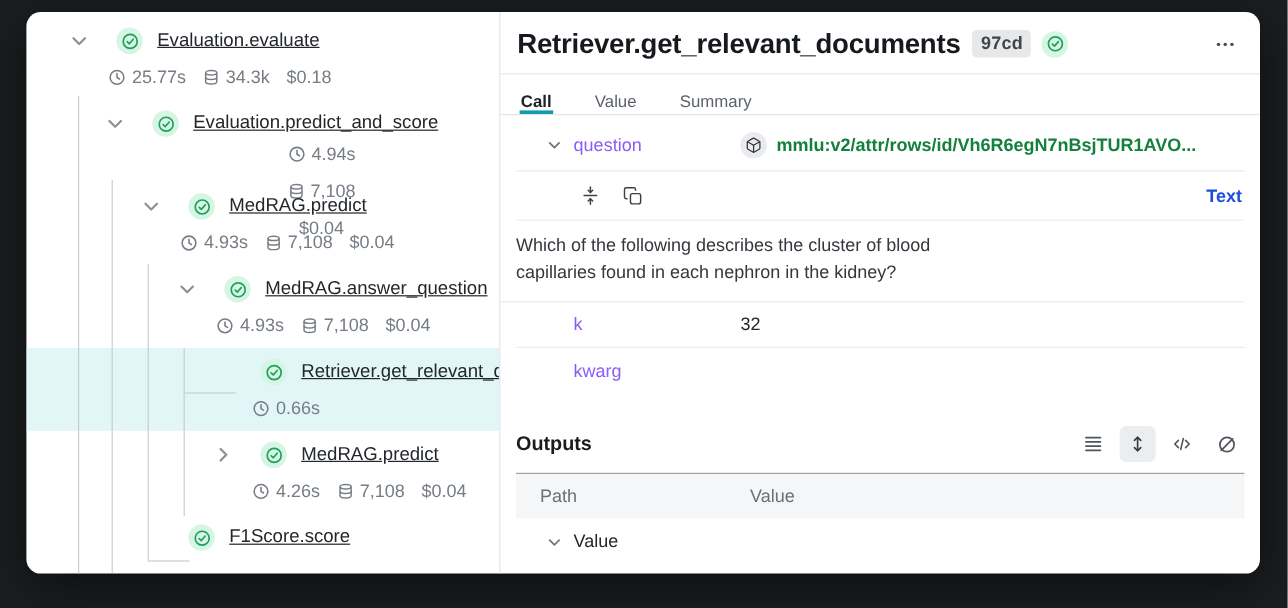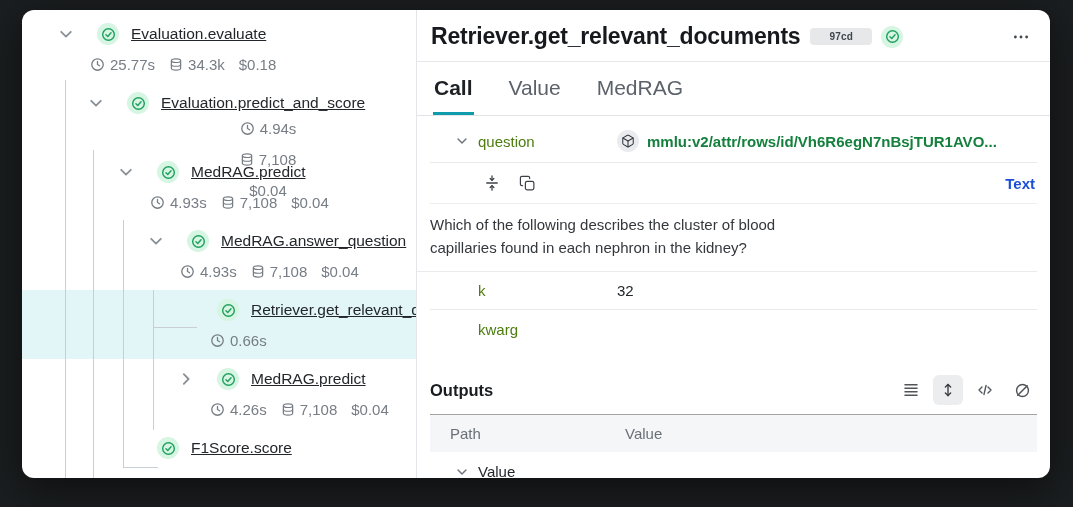--- a/index.html
+++ b/index.html
@@ -31,32 +31,32 @@
     background:#d6f5e2; display:flex; align-items:center; justify-content:center;
   }
   .tlabel { margin-left:12px; font-size:15.5px; color:#23272b; }
   .tstats { display:flex; align-items:center; height:26px; margin-top:3px; gap:14px;
             font-size:15px; color:#767d85; white-space:nowrap; }
   .stat { display:flex; align-items:center; gap:5px; }
   
   .detail-panel { flex:1; display:flex; flex-direction:column; overflow:hidden; }
   .detail-header { display:flex; align-items:center; padding:13px 16px 11px 14px; }
   .detail-title { font-size:23px; font-weight:700; color:#16191d; letter-spacing:-.2px; }
-  .id-badge { margin-left:10px; background:#e6e8ea; color:#3f454b; font-size:10px; font-weight:700;
-              border-radius:4px; padding:3px 19px; letter-spacing:.2px; }
+  .id-badge { margin-left:10px; background:#e6e8ea; color:#3f454b; font-size:15px; font-weight:700;
+              border-radius:4px; padding:3px 7px; letter-spacing:.2px; }
   .hdr-chip { margin-left:9px; }
   .overflow-btn { margin-left:auto; width:26px; height:26px; display:flex; align-items:center; justify-content:center; cursor:pointer; }
   .hdr-divider { border-bottom:1px solid #e5e7e9; }
   .tabbar { display:flex; gap:34px; padding:0 16px; border-bottom:1px solid #e2e4e7; }
-  .tab { padding:14px 1px 12px; font-size:21px; color:#5b6269; cursor:pointer; border-bottom:3px solid transparent; }
+  .tab { padding:14px 1px 0; font-size:14px; color:#5b6269; cursor:pointer; border-bottom:3px solid transparent; }
   .tab.active { color:#1d2126; font-weight:700; border-bottom-color:#0e9cad; }
   .detail-body { flex:1; padding:4px 13px 0; overflow:hidden; }
   .kv-row { display:flex; align-items:center; padding:10px 0 10px 25px; border-bottom:1px solid #e8eaec; min-height:38px; }
   .kv-chev { width:16px; flex:0 0 16px; margin-right:7px; display:flex; align-items:center; cursor:pointer; }
-  .kv-key { width:139px; flex:0 0 139px; font-size:15px; color:#4d7c0f; }
+  .kv-key { width:139px; flex:0 0 139px; font-size:15px; color:#8b5cf6; }
   .kv-value { font-size:15px; color:#23272c; display:flex; align-items:center; gap:8px; min-width:0; }
   .ref-chip { display:flex; align-items:center; gap:8px; cursor:pointer; min-width:0; }
   .ref-icon-circle { width:22px; height:22px; flex:0 0 22px; border-radius:50%; background:#e9ebee;
                      display:flex; align-items:center; justify-content:center; }
   .ref-text { font-size:15px; font-weight:600; color:#15803d; white-space:nowrap; overflow:hidden; }
   .expanded-block { margin-left:187px; }
   .val-toolbar { display:flex; align-items:center; padding:9px 2px 9px 51px; border-bottom:1px solid #eceef0; }
   .tool-btn { width:22px; height:22px; margin-right:13px; display:flex; align-items:center; justify-content:center; cursor:pointer; }
   .val-type { margin-left:auto; font-size:15px; font-weight:700; color:#1d4ed8; }
   .val-text { padding:9px 2px 12px 0; font-size:15px; line-height:23px; color:#33383d; max-width:400px;
@@ -321,21 +321,21 @@
             <circle cx="12" cy="12" r="1.9"></circle>
             <circle cx="19.5" cy="12" r="1.9"></circle>
         </svg>
       </span>
     </div>
     <div class="hdr-divider"></div>
 
     <div class="tabbar">
       <div class="tab active">Call</div>
       <div class="tab">Value</div>
-      <div class="tab">MedRAG</div>
+      <div class="tab">Summary</div>
     </div>
 
     <div class="detail-body">
 
       <div class="kv-row">
         <span class="kv-chev">
           <svg width="14" height="14" viewBox="0 0 16 16" fill="none" stroke="#6f767d" stroke-width="1.7" stroke-linecap="round" stroke-linejoin="round">
               <path d="M3.5 5.8L8 10.3l4.5-4.5"></path>
             </svg>
         </span>

